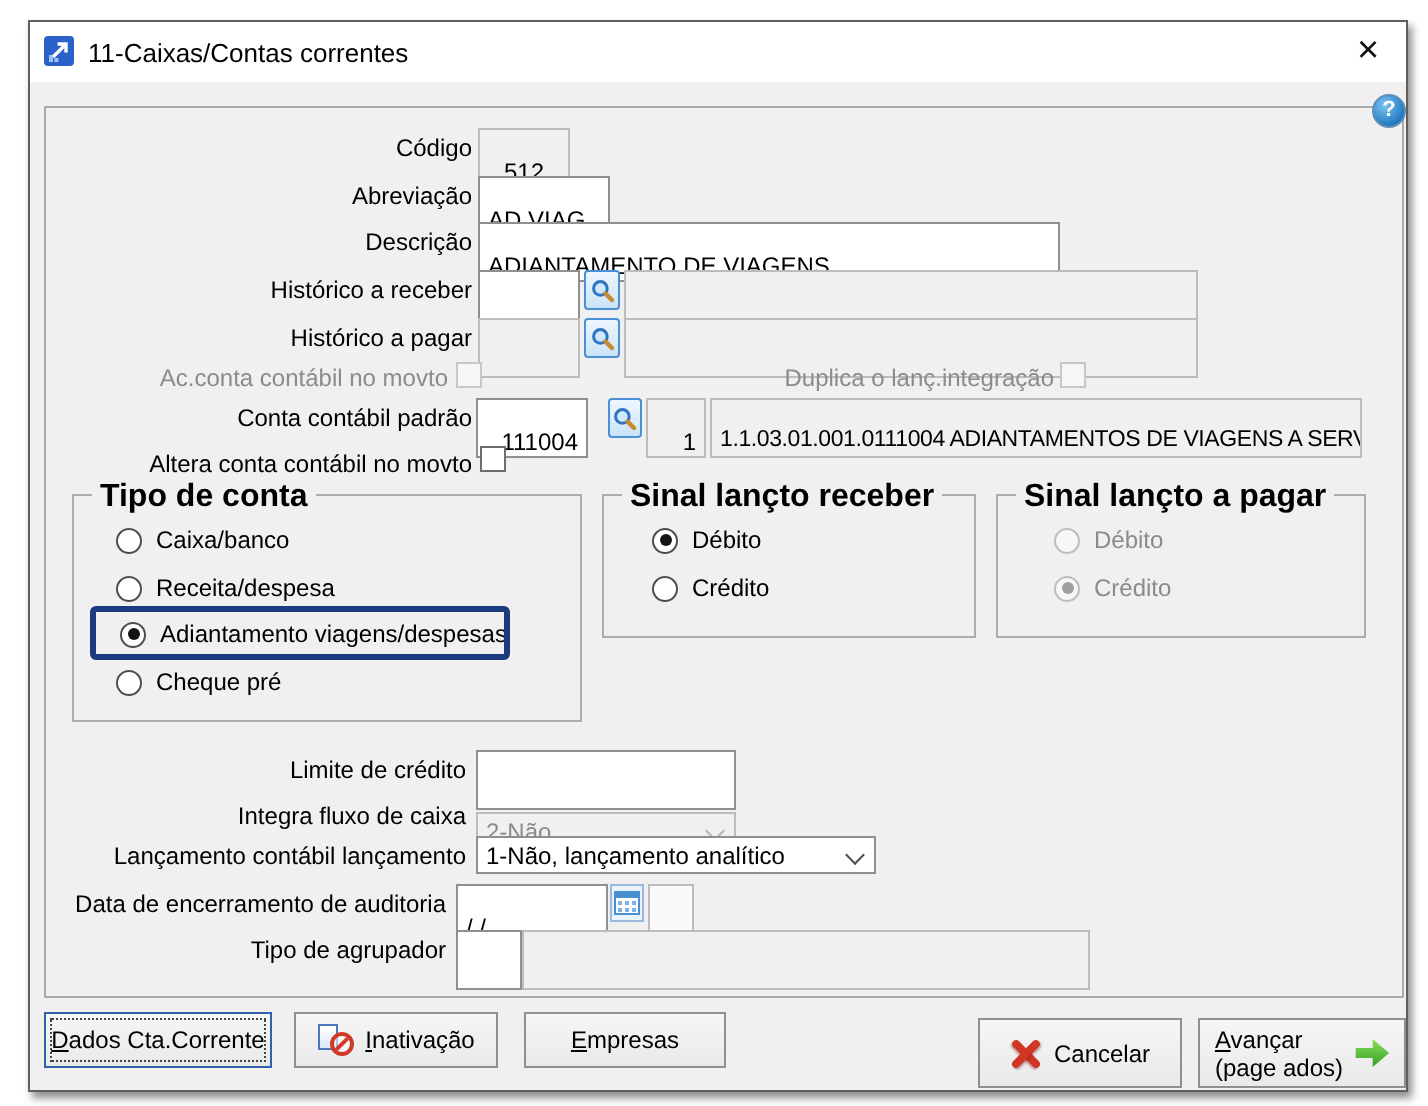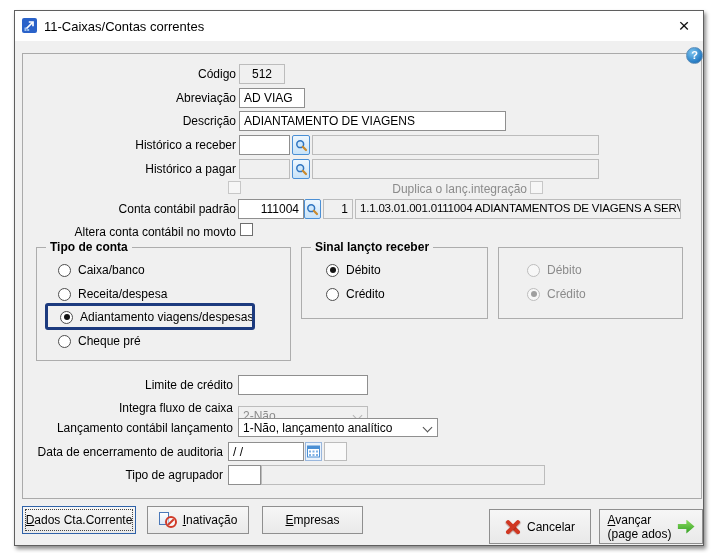--- a/index.html
+++ b/index.html
@@ -12,33 +12,33 @@
   .title-text{position:absolute;left:29px;top:8px;font-size:13px;color:#000;white-space:nowrap;}
   .close-btn{position:absolute;left:650px;top:0;width:38px;height:30px;display:flex;align-items:center;justify-content:center;
              font-size:19px;color:#111;font-weight:300;}
   .main-box{position:absolute;left:7px;top:42px;width:680px;height:446px;box-sizing:border-box;border:1px solid #aaaaaa;}
   .help-icon{position:absolute;left:671px;top:36px;width:17px;height:17px;border-radius:50%;box-sizing:border-box;
              background:radial-gradient(circle at 35% 30%,#7cc5f0,#2a80c7 65%,#175d9d);border:1px solid #5f8fb9;
              color:#fff;font-size:11px;font-weight:bold;text-align:center;line-height:15px;}
   .lbl{position:absolute;font-size:12px;color:#000;white-space:nowrap;}
   .lbl.dis{color:#8b8b8b;}
   .fld{position:absolute;box-sizing:border-box;background:#fff;border:1px solid #8f8f8f;font-size:12px;color:#000;
-       padding:2px 4px;overflow:hidden;white-space:nowrap;}
+       padding:14px 4px;overflow:hidden;white-space:nowrap;}
   .fld.dis{background:#f0f0f0;border-color:#bcbcbc;}
   .fld.center{text-align:center;}
   .fld.right{text-align:right;}
   .fld.small-text{font-size:11.5px;letter-spacing:-0.2px;}
   .cb{position:absolute;width:13px;height:13px;box-sizing:border-box;background:#fff;border:1px solid #6e6e6e;}
   .cb.dis{background:#f6f6f6;border-color:#c7c7c7;}
   .mag{position:absolute;box-sizing:border-box;border:1px solid #4b8fd4;border-radius:2px;
        background:linear-gradient(#eef7fe,#c9e3f8);display:flex;align-items:center;justify-content:center;}
   .calbtn{position:absolute;box-sizing:border-box;border:1px solid #9ab7dd;background:#eaf3fc;
           display:flex;align-items:center;justify-content:center;}
   .grp{position:absolute;border:1px solid #adadad;box-sizing:border-box;}
-  .grp-title{position:absolute;font-size:12px;font-weight:bold;color:#000;background:#f0f0f0;padding:0 4px;white-space:nowrap;}
+  .grp-title{position:absolute;font-size:16px;font-weight:bold;color:#000;background:#f0f0f0;padding:0 4px;white-space:nowrap;}
   .ritem{position:absolute;display:flex;align-items:center;gap:7px;font-size:12px;color:#000;}
   .radio{width:13px;height:13px;border-radius:50%;border:1px solid #4e4e4e;background:#fff;position:relative;
          flex:0 0 auto;box-sizing:border-box;}
   .radio.on::after{content:"";position:absolute;left:2.5px;top:2.5px;width:6px;height:6px;border-radius:50%;background:#141414;}
   .ritem.dis .radio{border-color:#bdbdbd;background:#f7f7f7;}
   .ritem.dis .radio.on::after{background:#9f9f9f;}
   .ritem.dis .rlbl{color:#8b8b8b;}
   .hl-box{position:absolute;box-sizing:border-box;border:3px solid #1c3a7e;border-radius:3px;pointer-events:none;}
   .combo{position:absolute;box-sizing:border-box;background:#fff;border:1px solid #8f8f8f;font-size:12px;color:#000;
          padding:2px 18px 2px 4px;overflow:hidden;white-space:nowrap;}
@@ -89,21 +89,21 @@
     <div class="main-box"></div>
     <div class="help-icon">?</div>
 
     <span class="lbl" style="right:467px;top:56px;">Código</span>
     <div class="fld dis center" style="left:224px;top:53px;width:46px;height:20px;background:#f0f0f0;">512</div>
 
     <span class="lbl" style="right:467px;top:80px;">Abreviação</span>
     <div class="fld" style="left:224px;top:77px;width:66px;height:20px;">AD VIAG</div>
 
     <span class="lbl" style="right:467px;top:103px;">Descrição</span>
-    <div class="fld" style="left:224px;top:100px;width:267px;height:20px;">ADIANTAMENTO DE VIAGENS</div>
+    <div class="fld" style="left:224px;top:100px;width:291px;height:20px;">ADIANTAMENTO DE VIAGENS</div>
 
     <span class="lbl" style="right:467px;top:127px;">Histórico a receber</span>
     <div class="fld" style="left:224px;top:124px;width:51px;height:20px;"></div>
     <div class="mag" style="left:277px;top:124px;width:18px;height:20px;">
       <svg width="13" height="13" viewBox="0 0 13 13">
         <circle cx="5.2" cy="5.2" r="3.4" fill="#cfe8fb" stroke="#2f74c0" stroke-width="1.5"></circle>
         <line x1="7.8" y1="7.8" x2="11" y2="11" stroke="#c98a2e" stroke-width="2.2" stroke-linecap="round"></line>
       </svg>
     </div>
     <div class="fld dis" style="left:297px;top:124px;width:287px;height:20px;"></div>
@@ -111,26 +111,27 @@
     <span class="lbl" style="right:467px;top:151px;">Histórico a pagar</span>
     <div class="fld dis" style="left:224px;top:148px;width:51px;height:20px;"></div>
     <div class="mag" style="left:277px;top:148px;width:18px;height:20px;">
       <svg width="13" height="13" viewBox="0 0 13 13">
         <circle cx="5.2" cy="5.2" r="3.4" fill="#cfe8fb" stroke="#2f74c0" stroke-width="1.5"></circle>
         <line x1="7.8" y1="7.8" x2="11" y2="11" stroke="#c98a2e" stroke-width="2.2" stroke-linecap="round"></line>
       </svg>
     </div>
     <div class="fld dis" style="left:297px;top:148px;width:287px;height:20px;"></div>
 
+    <span class="lbl dis" style="right:479px;top:171px;">Ac.conta contábil no movto</span>
     <div class="cb dis" style="left:213px;top:170px;"></div>
     <span class="lbl dis" style="right:176px;top:171px;">Duplica o lanç.integração</span>
     <div class="cb dis" style="left:515px;top:170px;"></div>
 
     <span class="lbl" style="right:467px;top:191px;">Conta contábil padrão</span>
-    <div class="fld right" style="left:223px;top:188px;width:66px;height:20px;">111004</div>
+    <div class="fld right" style="left:223px;top:188px;width:56px;height:20px;">111004</div>
     <div class="mag" style="left:289px;top:188px;width:17px;height:20px;">
       <svg width="13" height="13" viewBox="0 0 13 13">
         <circle cx="5.2" cy="5.2" r="3.4" fill="#cfe8fb" stroke="#2f74c0" stroke-width="1.5"></circle>
         <line x1="7.8" y1="7.8" x2="11" y2="11" stroke="#c98a2e" stroke-width="2.2" stroke-linecap="round"></line>
       </svg>
     </div>
     <div class="fld dis right" style="left:308px;top:188px;width:30px;height:20px;color:#000;">1</div>
     <div class="fld dis small-text" style="left:340px;top:188px;width:326px;height:20px;color:#000;">1.1.03.01.001.0111004 ADIANTAMENTOS DE VIAGENS A SERVI</div>
 
     <span class="lbl" style="right:467px;top:214px;">Altera conta contábil no movto</span>
@@ -165,20 +166,21 @@
         <span class="radio on"></span>
         <span class="rlbl">Débito</span>
       </div>
       <div class="ritem" style="left:311px;top:276px;">
         <span class="radio"></span>
         <span class="rlbl">Crédito</span>
       </div>
     </div>
 
     <div class="grp" style="left:483px;top:236px;width:185px;height:72px;"></div>
+    <span class="grp-title" style="left:493px;top:229px;">Sinal lançto a pagar</span>
     <div>
       <div class="ritem dis" style="left:512px;top:252px;">
         <span class="radio"></span>
         <span class="rlbl">Débito</span>
       </div>
       <div class="ritem dis" style="left:512px;top:276px;">
         <span class="radio on"></span>
         <span class="rlbl">Crédito</span>
       </div>
     </div>

